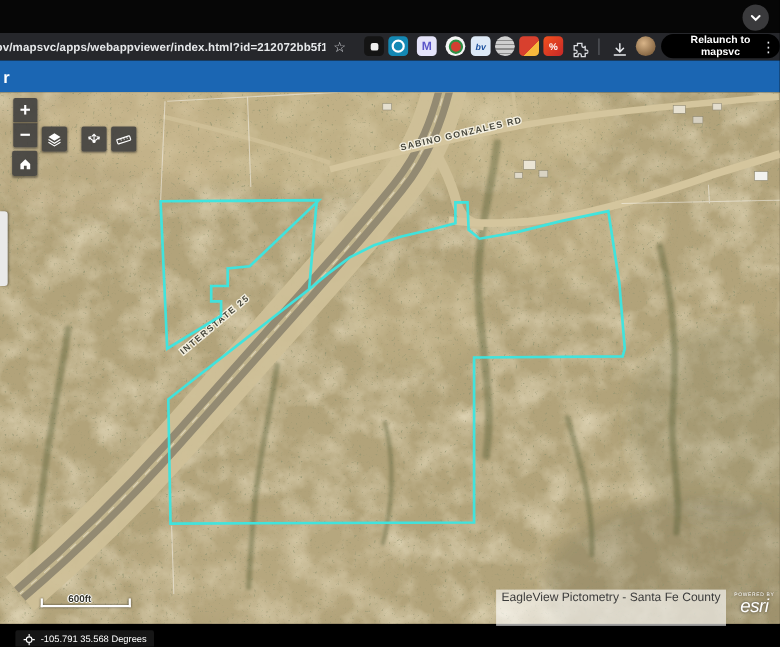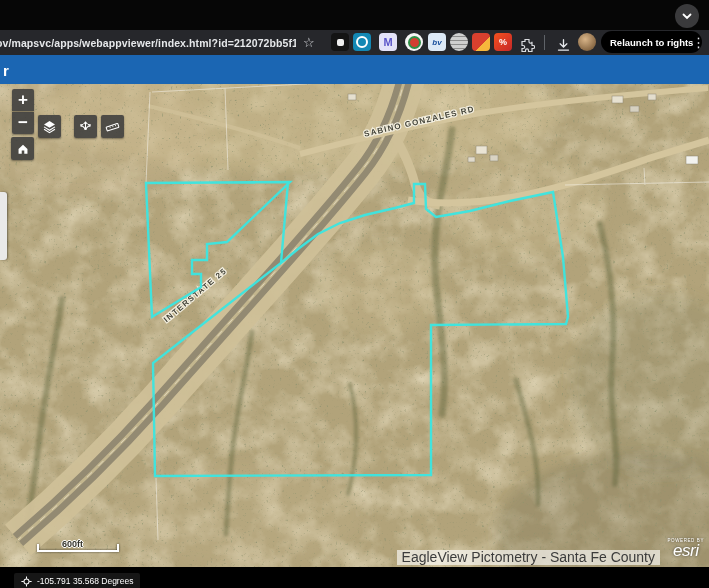--- a/index.html
+++ b/index.html
@@ -56,22 +56,22 @@
   .wbtn{top:31px;width:23px;height:23px;}
   .layers{left:38px;} .share{left:74px;} .measure{left:101px;}
   .scalebar{position:absolute;left:37px;top:458px;width:82px;height:8px;
             border-bottom:2px solid #fff;filter:drop-shadow(0 0 1px rgba(0,0,0,.6));}
   .scalebar::before,.scalebar::after{content:"";position:absolute;bottom:-2px;width:2px;height:8px;background:#fff;}
   .scalebar::before{left:0;} .scalebar::after{right:0;}
   .scalelabel{position:absolute;left:62px;top:455px;font-size:9px;font-weight:bold;color:#33332a;
               text-shadow:-1px 0 #fff,1px 0 #fff,0 -1px #fff,0 1px #fff;text-align:center;}
   .coordbox{position:absolute;left:14px;top:489px;height:16px;display:flex;align-items:center;gap:5px;
             padding:0 7px;background:rgba(28,28,28,.78);border-radius:2px;color:#fff;font-size:8.5px;}
-  .attrib{position:absolute;right:49px;top:466px;height:15px;line-height:15px;padding:0 5px;
-          background:rgba(255,255,255,.62);color:#3c3c3c;font-size:14px;}
+  .attrib{position:absolute;right:49px;top:452px;height:33px;line-height:15px;padding:0 5px;
+          background:rgba(255,255,255,.62);color:#3c3c3c;font-size:11px;}
   .esri{position:absolute;right:5px;top:454px;text-align:center;color:#fff;
         text-shadow:0 0 3px rgba(0,0,0,.7);}
   .esri .pby{font-size:4.5px;letter-spacing:.6px;display:block;}
   .esri .logo{font-size:17px;font-weight:normal;font-style:italic;letter-spacing:-.5px;display:block;margin-top:-2px;}
 </style>
 </head>
 <body>
 
 <div class="window">
 
@@ -99,21 +99,21 @@
         <path d="M6 2h4v2.2a1.5 1.5 0 1 0 3 0H13 V8h1.2a1.5 1.5 0 1 1 0 3H13v3H9.5v-1.2a1.5 1.5 0 1 0-3 0V14H3v-3H4.2a1.5 1.5 0 1 0 0-3H3V4h3z" fill="none" stroke="#dadce0" stroke-width="1.2"></path>
       </svg>
     </div>
     <div class="sep"></div>
     <div class="dl">
       <svg width="15" height="15" viewBox="0 0 18 18">
         <path d="M9 2v8 M5 7l4 4 4-4 M3 14.5h12" fill="none" stroke="#e8eaed" stroke-width="1.6" stroke-linecap="round"></path>
       </svg>
     </div>
     <div class="avatar"></div>
-    <button class="relaunch">Relaunch to rights</button>
+    <button class="relaunch">Relaunch to mapsvc</button>
     <div class="kebab">⋮</div>
   </div>
 
   <div class="appheader">
     <span>r</span>
   </div>
 
   <div class="maparea">
     <svg class="base" width="709" height="483" viewBox="0 0 709 483">
       <defs>

